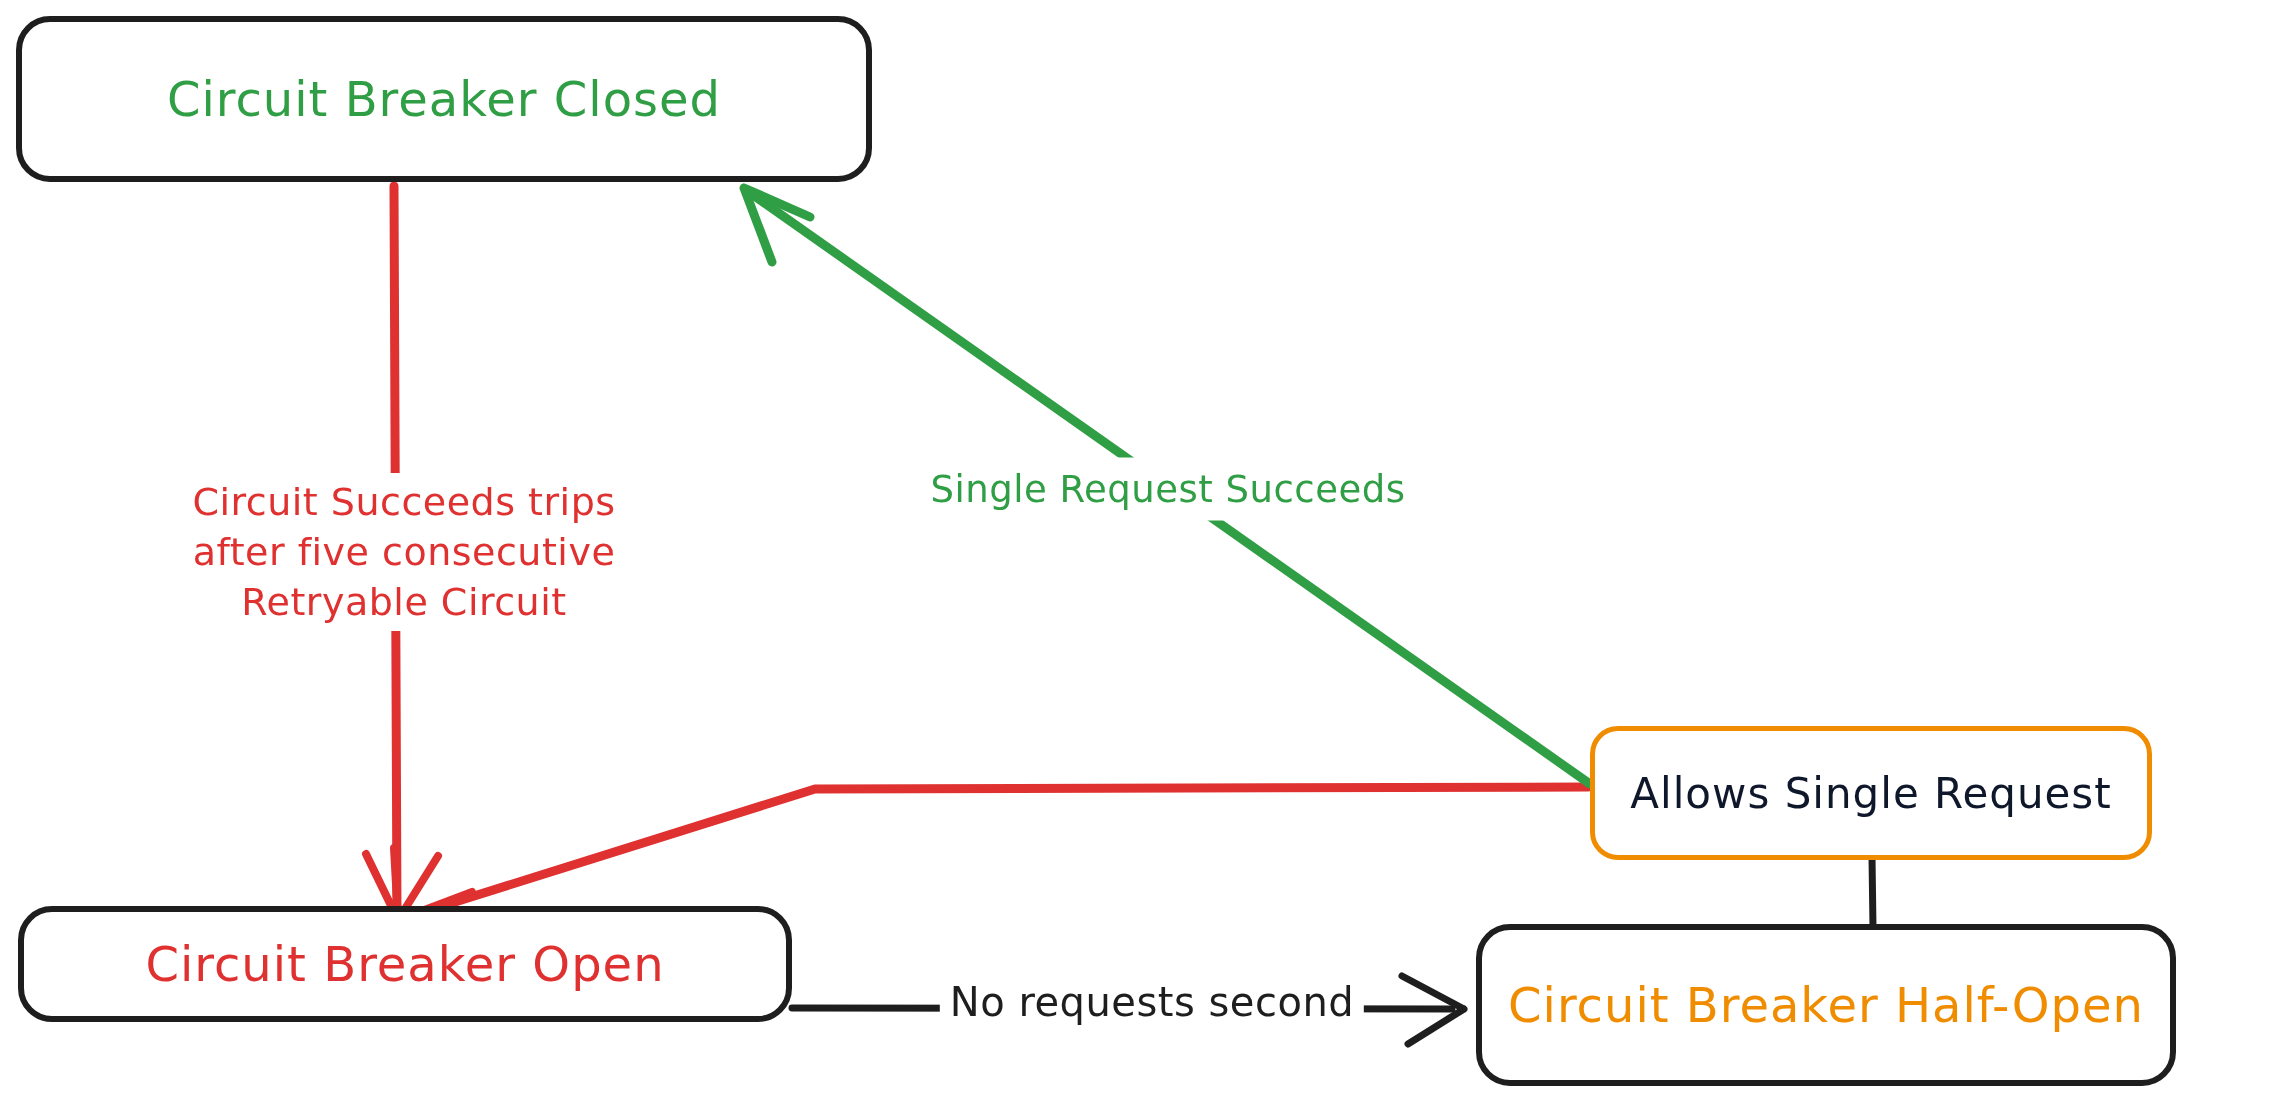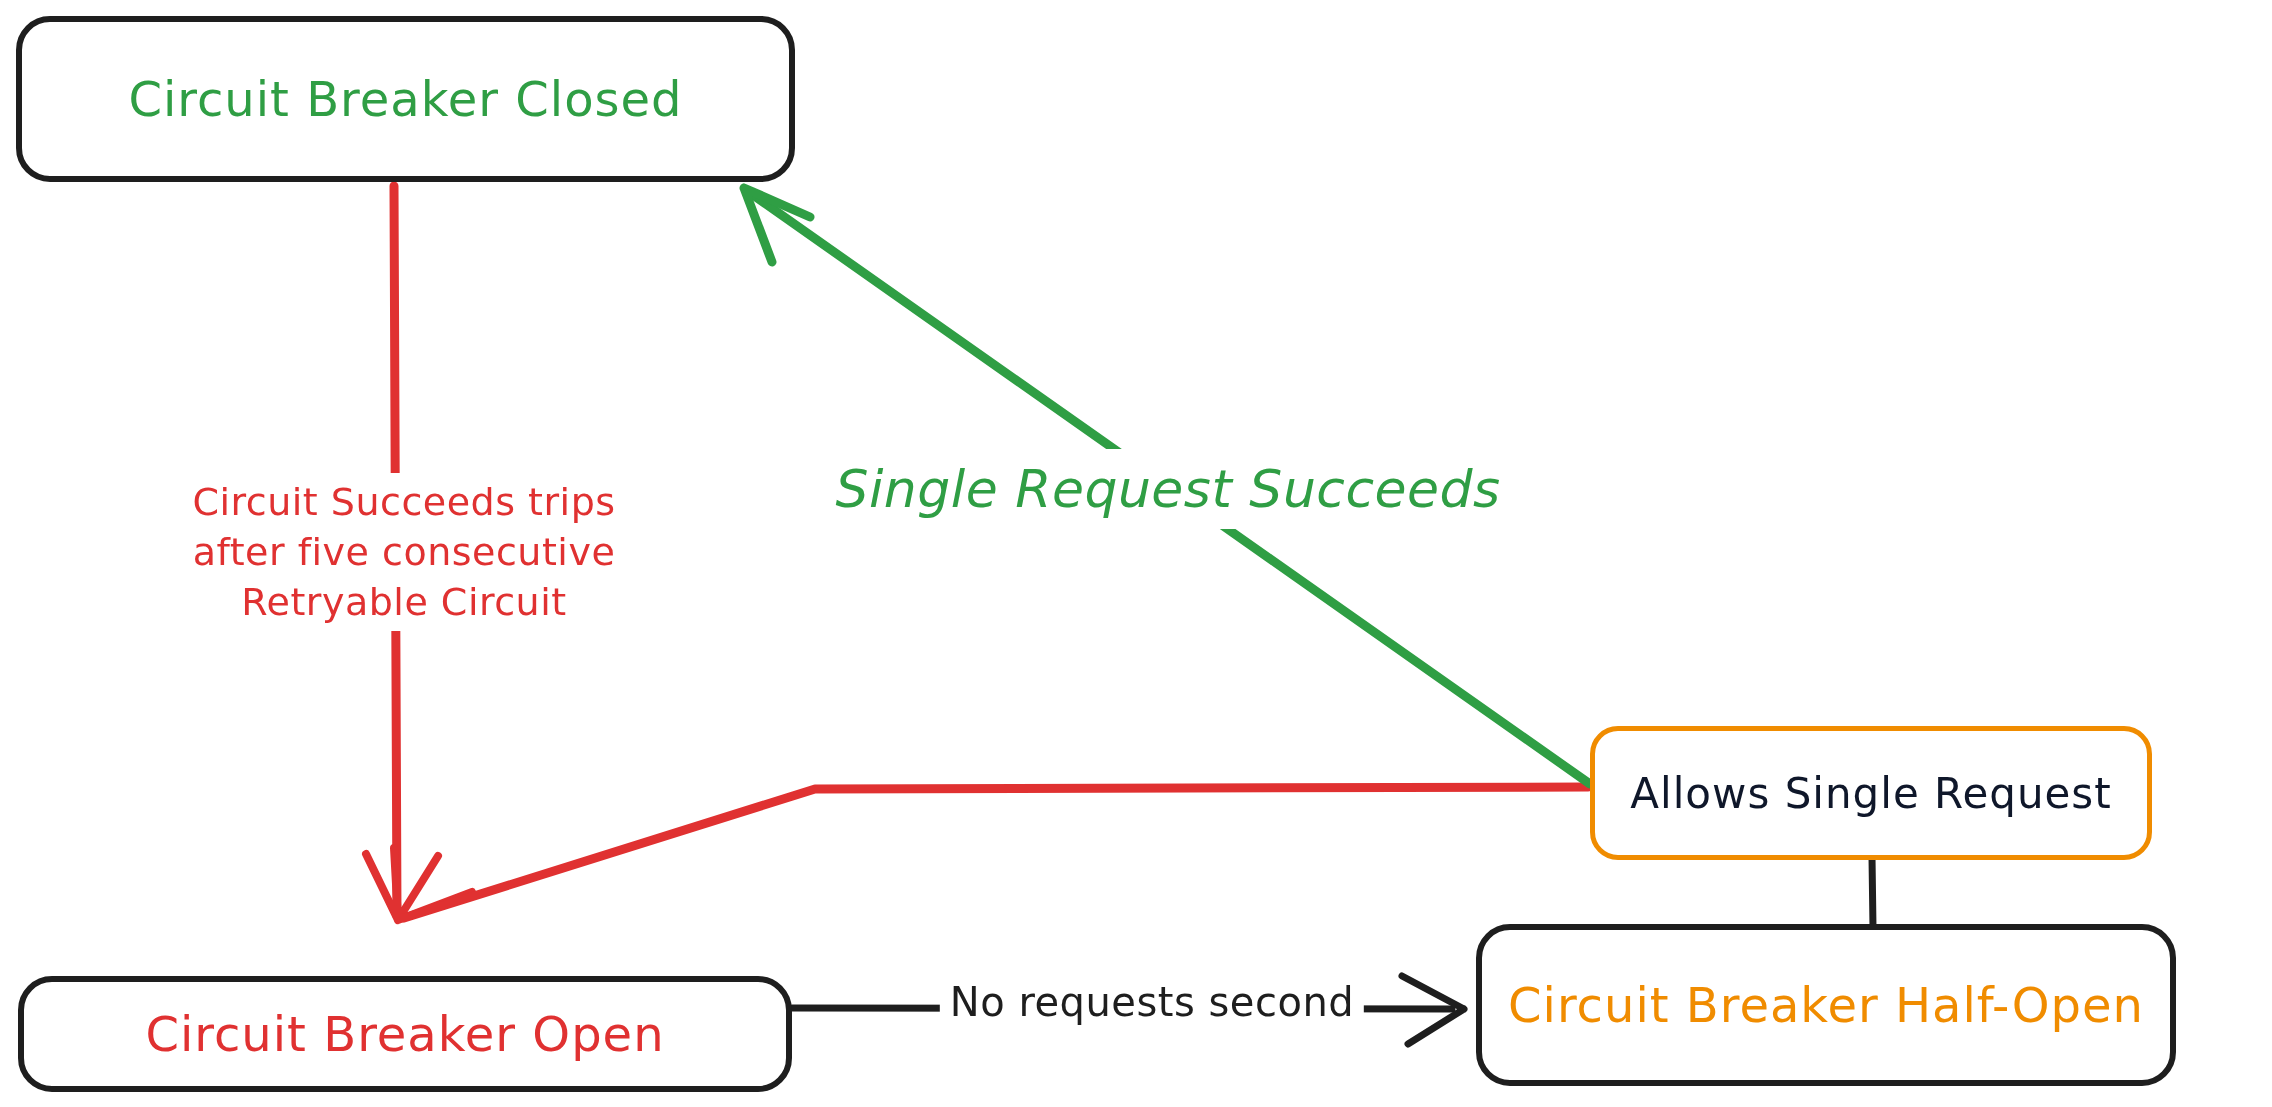--- a/index.html
+++ b/index.html
@@ -33,38 +33,38 @@
     justify-content: center;
     text-align: center;
     box-sizing: border-box;
   }
   .node .node-label {
     font-size: 48px;
     font-weight: 500;
     letter-spacing: 1px;
     white-space: nowrap;
   }
-  #node-closed   { left: 16px;   top: 16px;  width: 779px; height: 166px; }
-  #node-open     { left: 18px;   top: 976px; width: 774px; height: 116px; text-align: right; }
+  #node-closed   { left: 16px;   top: 16px;  width: 856px; height: 166px; }
+  #node-open     { left: 18px;   top: 906px; width: 774px; height: 116px; text-align: right; }
   #node-halfopen { left: 1476px; top: 924px; width: 700px; height: 162px; }
   #node-allows   { left: 1590px; top: 726px; width: 562px; height: 134px; border-width: 5px; border-radius: 28px; }
   #node-allows .node-label { font-size: 42px; }
 
   .edge-label {
     position: absolute;
     z-index: 2;
     transform: translate(-50%, -50%);
     background: #ffffff;
     text-align: center;
     white-space: nowrap;
     font-weight: 500;
     letter-spacing: 0.5px;
   }
   #label-trip    { left: 404px;  top: 552px;  font-size: 38px; line-height: 50px; padding: 4px 10px; }
-  #label-succeed { left: 1168px; top: 489px;  font-size: 52px; padding: 10px 16px; font-style: italic; }
+  #label-succeed { left: 1168px; top: 489px;  font-size: 37px; padding: 10px 16px; }
   #label-fail    { left: 1150px; top: 789px;  font-size: 40px; padding: 8px 14px; }
   #label-delay   { left: 1152px; top: 1002px; font-size: 40px; line-height: 53px; padding: 2px 10px; }
 </style>
 </head>
 <body>
 
 <div id="stage">
 
   <svg id="edges" viewBox="0 0 2272 1107">
 

